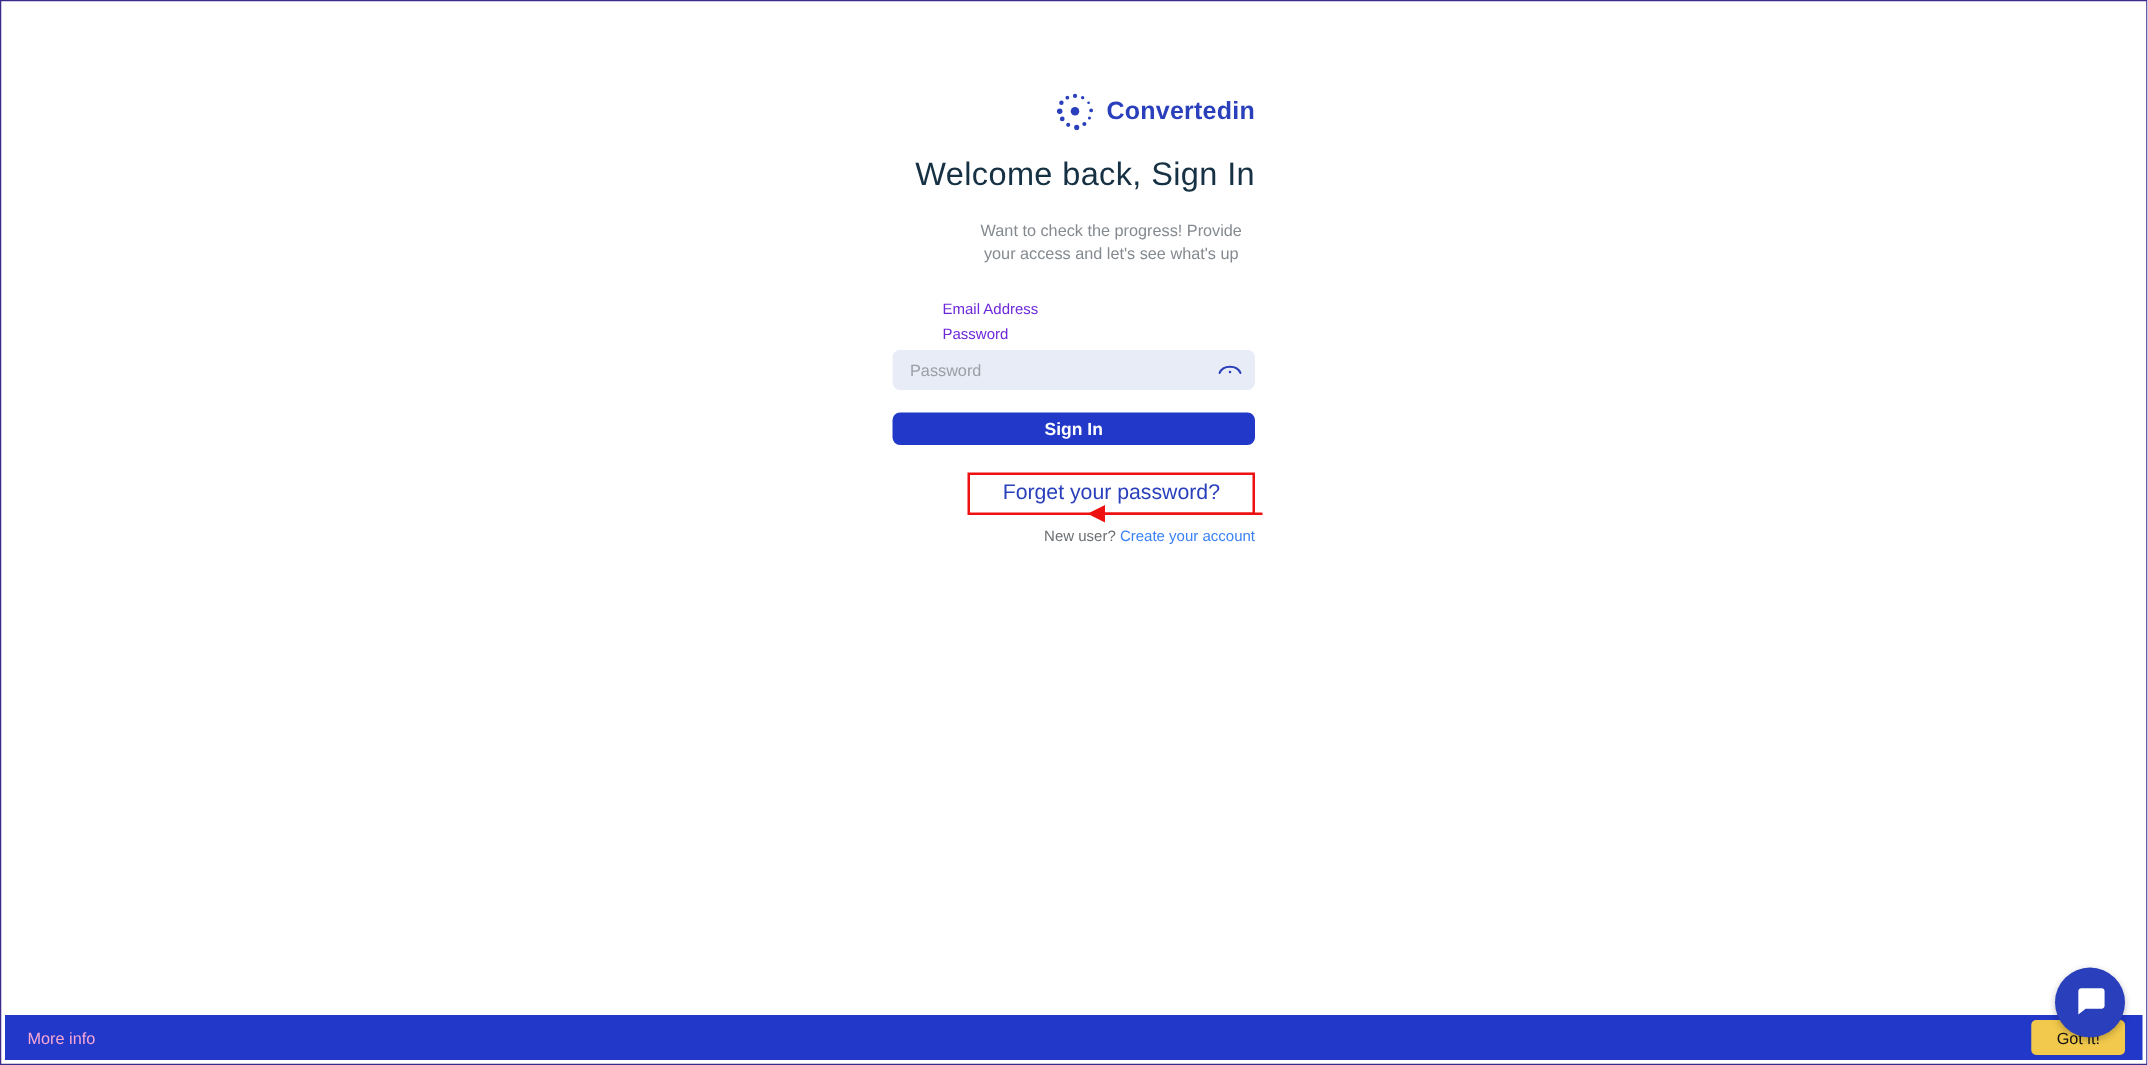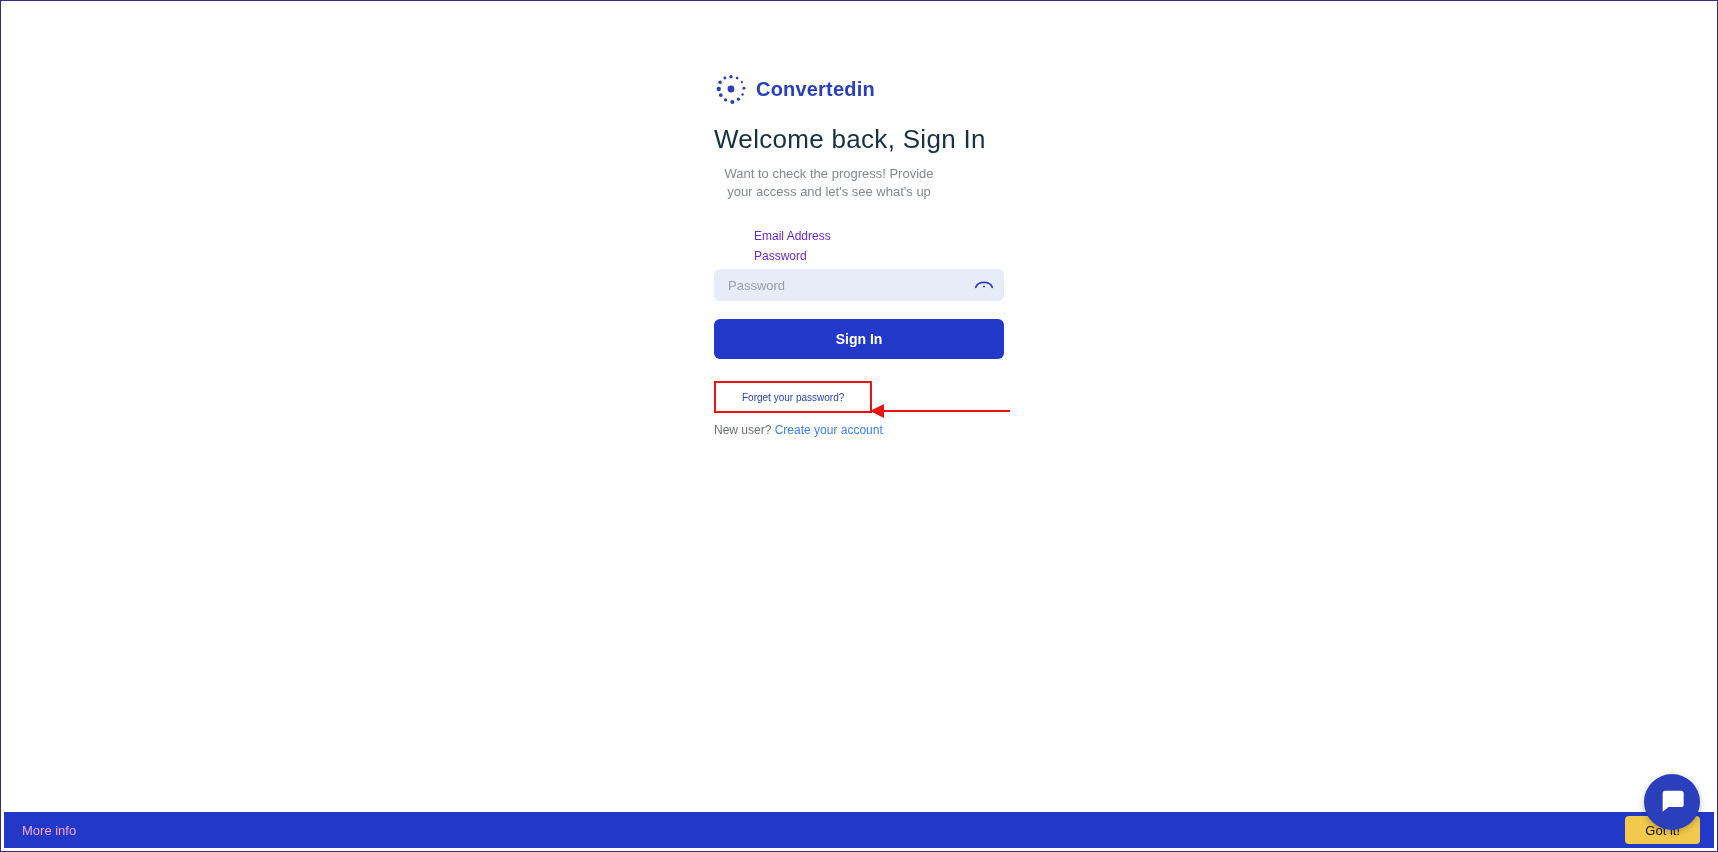--- a/index.html
+++ b/index.html
@@ -1,32 +1,32 @@
 <!DOCTYPE html>
 <html><head>
 <meta charset="utf-8">
 <style>
   * { box-sizing: border-box; margin: 0; padding: 0; }
   html, body { width: 1718px; height: 852px; font-family: -apple-system, BlinkMacSystemFont, "Segoe UI", Helvetica, Arial, sans-serif; background: #fff; position: relative; overflow: hidden; }
   .frame { position: absolute; inset: 0; border: 1px solid #3a2a8a; }
-  .login-wrap { position: absolute; left: 50%; top: 72px; transform: translateX(-50%); width: 290px; display: flex; flex-direction: column; align-items: flex-start; }
+  .login-wrap { position: absolute; left: 50%; top: 72px; transform: translateX(-50%); width: 290px; display: flex; flex-direction: column; align-items: flex-end; }
   .logo { display: flex; align-items: center; gap: 8px; margin-bottom: 18px; }
   .logo-text { color: #2a3fbb; font-weight: 600; font-size: 20px; letter-spacing: 0.2px; }
   .logo-icon svg { display:block; }
-  .title { color: #163143; font-size: 26px; font-weight: 400; text-align: center; margin-bottom: 10px; letter-spacing: 0.3px; }
-  .subtitle { color: #848a90; font-size: 13px; line-height: 1.4; text-align: center; margin-bottom: 28px; width: 230px; }
+  .title { color: #163143; font-size: 26px; font-weight: 400; text-align: center; letter-spacing: 0.3px; }
+  .subtitle { color: #848a90; font-size: 13px; line-height: 1.4; text-align: center; margin-bottom: 28px; width: 230px; margin-top: 21px; }
   .field-label { color: #6d28d9; font-size: 12px; align-self: flex-start; margin-bottom: 6px; margin-left: 40px; }
   .text-input { width: 100%; height: 32px; border: none; background: #e8ecf7; border-radius: 6px; padding: 0 14px; color: #5c5f62; font-size: 13px; margin-bottom: 18px; }
   .text-input::placeholder { color: #9aa0a6; }
   .password-wrap { position: relative; width: 100%; margin-bottom: 18px; }
   .password-wrap .text-input { margin-bottom: 0; padding-right: 40px; }
   .eye-btn { position: absolute; right: 10px; top: 50%; transform: translateY(-50%); width: 20px; height: 20px; background: none; border: none; cursor: pointer; display:flex; align-items:center; justify-content:center; }
   .eye-btn svg { stroke: #2a3fbb; }
-  .signin-btn { width: 100%; height: 40px; background: #2138c9; color: #fff; border: none; border-radius: 6px; font-size: 14px; font-weight: 600; cursor: pointer; margin-bottom: 22px; }
-  .forgot-link { color: #2a3fbb; font-size: 10px; text-decoration: none; cursor: pointer; margin-bottom: 14px; }
+  .signin-btn { width: 100%; height: 26px; background: #2138c9; color: #fff; border: none; border-radius: 6px; font-size: 14px; font-weight: 600; cursor: pointer; margin-bottom: 22px; }
+  .forgot-link { color: #2a3fbb; font-size: 17px; text-decoration: none; cursor: pointer; margin-bottom: 14px; }
   .highlight-box { border: 2px solid #e11; padding: 4px 26px 6px; display:inline-block; margin-bottom: 10px; }
   .newuser-row { font-size: 12px; color: #6b6f73; }
   .newuser-row a { color: #3b82f6; text-decoration: none; cursor: pointer; }
   
   .arrow { position: absolute; left: 870px; top: 404px; width: 140px; height: 14px; pointer-events: none; }
   .arrow-line { position: absolute; top: 6px; left: 12px; right: 0; height: 2px; background: #e11; }
   .arrow-head { position: absolute; left: 0; top: 0; width: 0; height: 0; border-top: 7px solid transparent; border-bottom: 7px solid transparent; border-right: 14px solid #e11; }
   
   .cookie-bar { position: absolute; left: 4px; right: 4px; bottom: 4px; height: 36px; background: #2138c9; color: #fff; display: flex; align-items: center; padding: 0 14px; font-size: 13px; }
   .cookie-bar .more { color: #f9a8d4; margin-left: 4px; text-decoration: none; cursor: pointer; }

